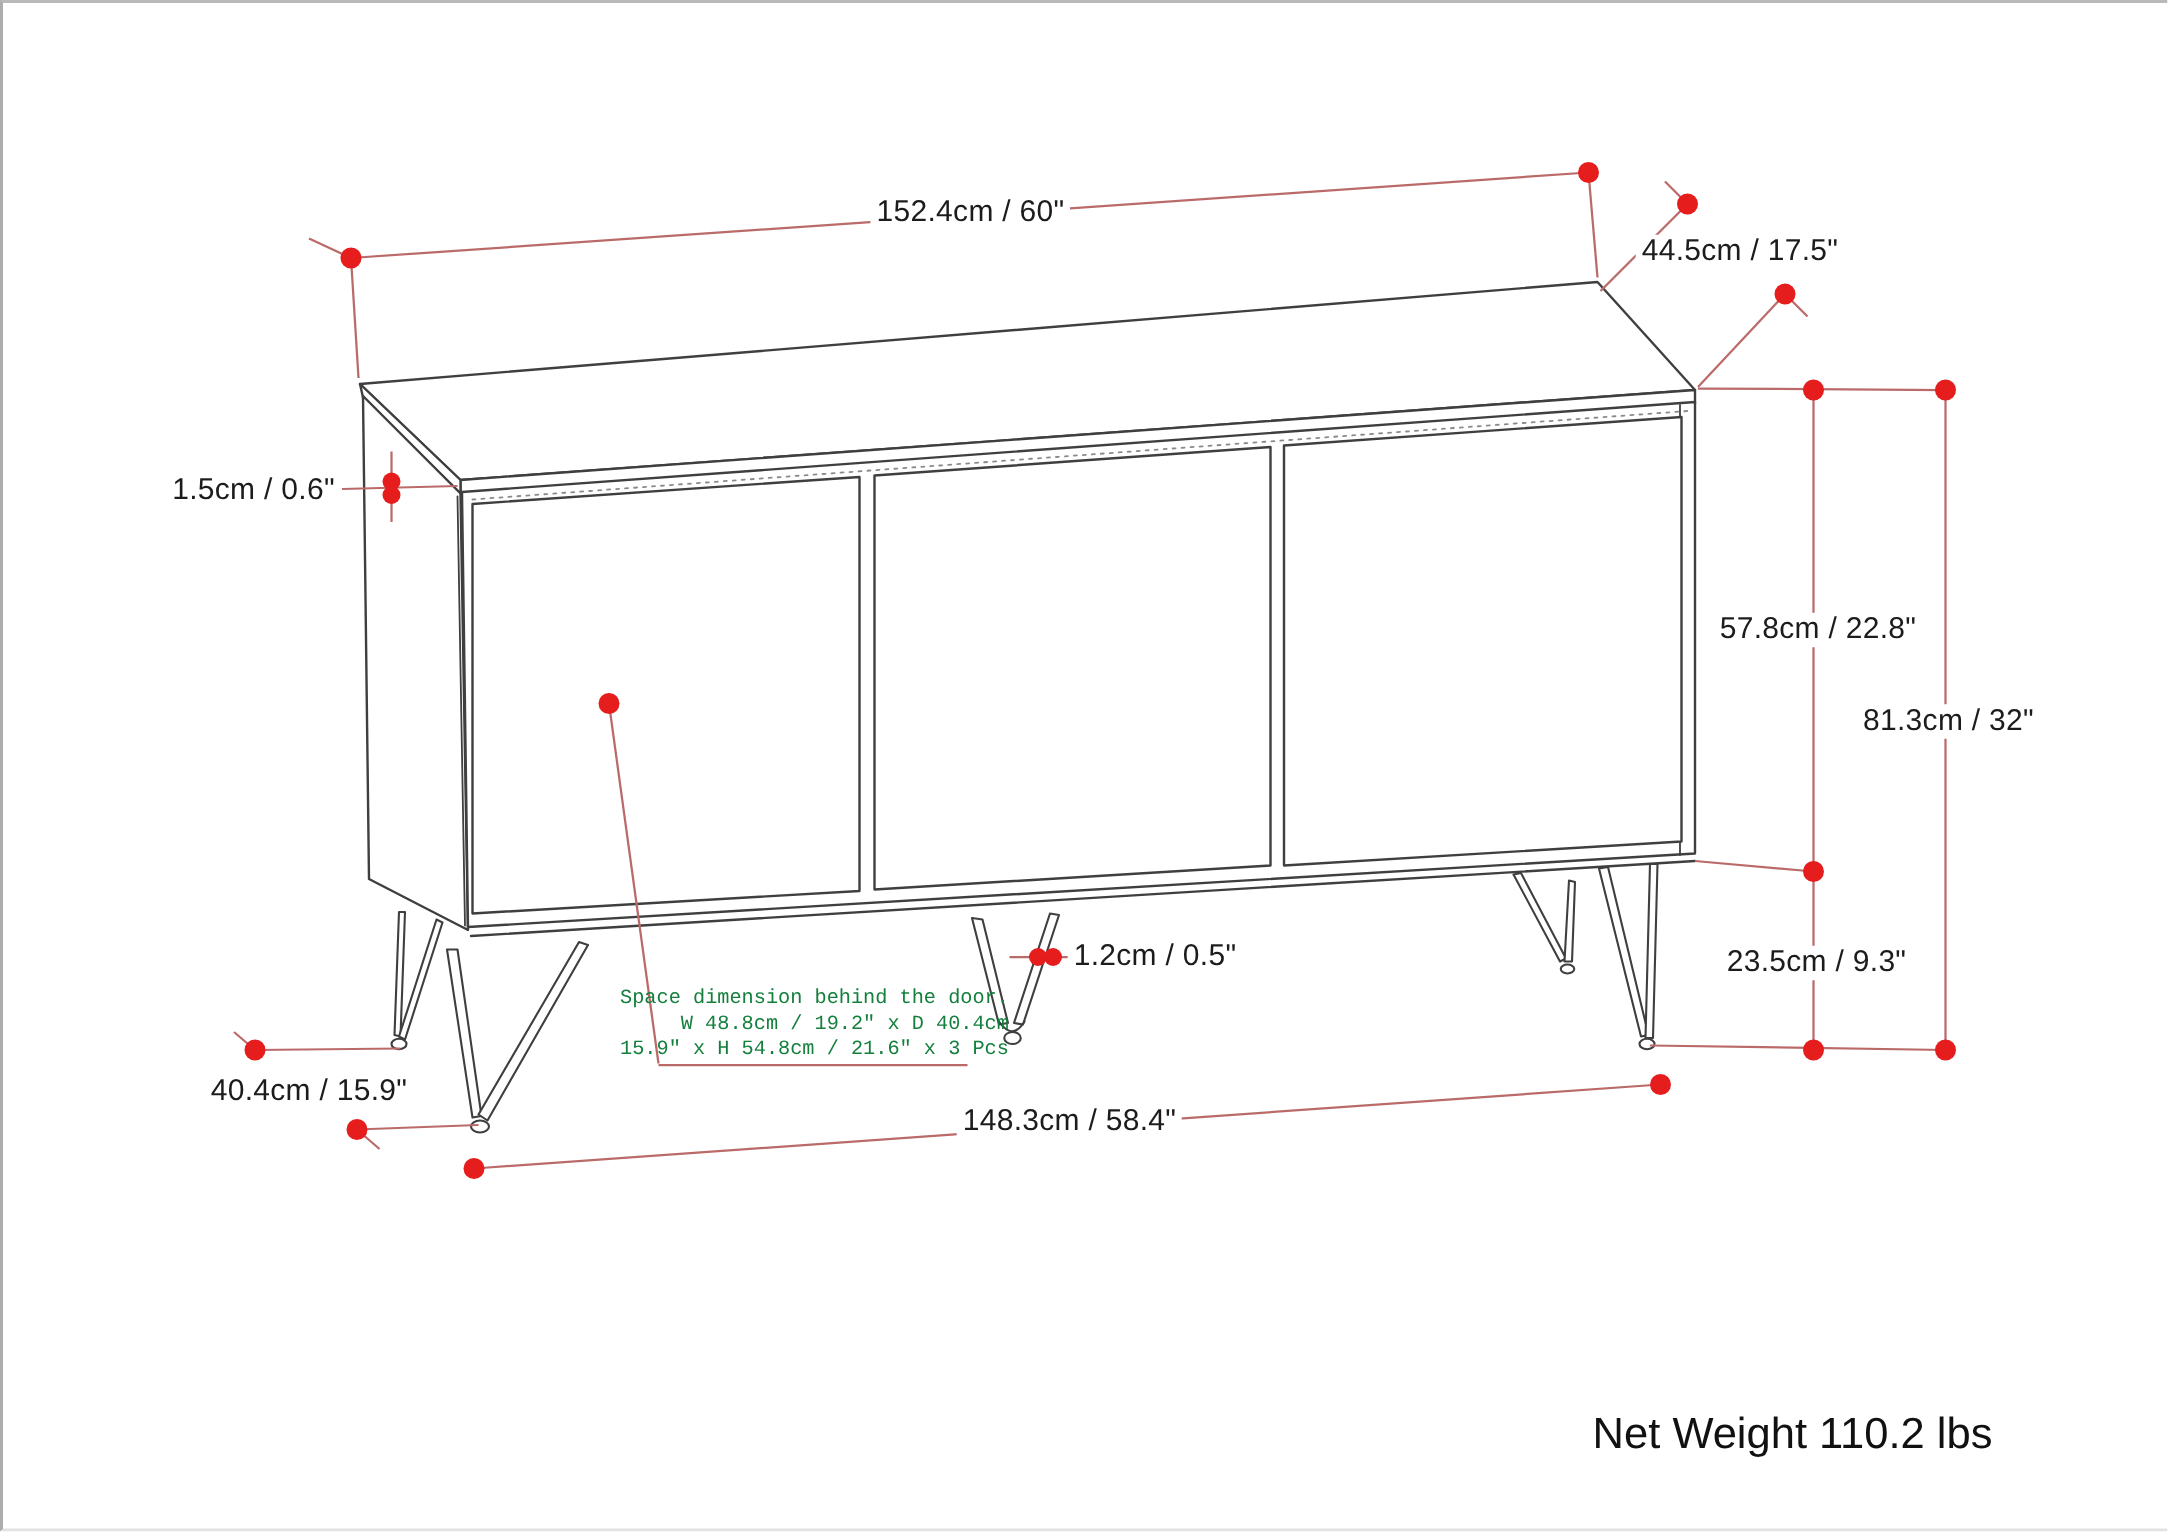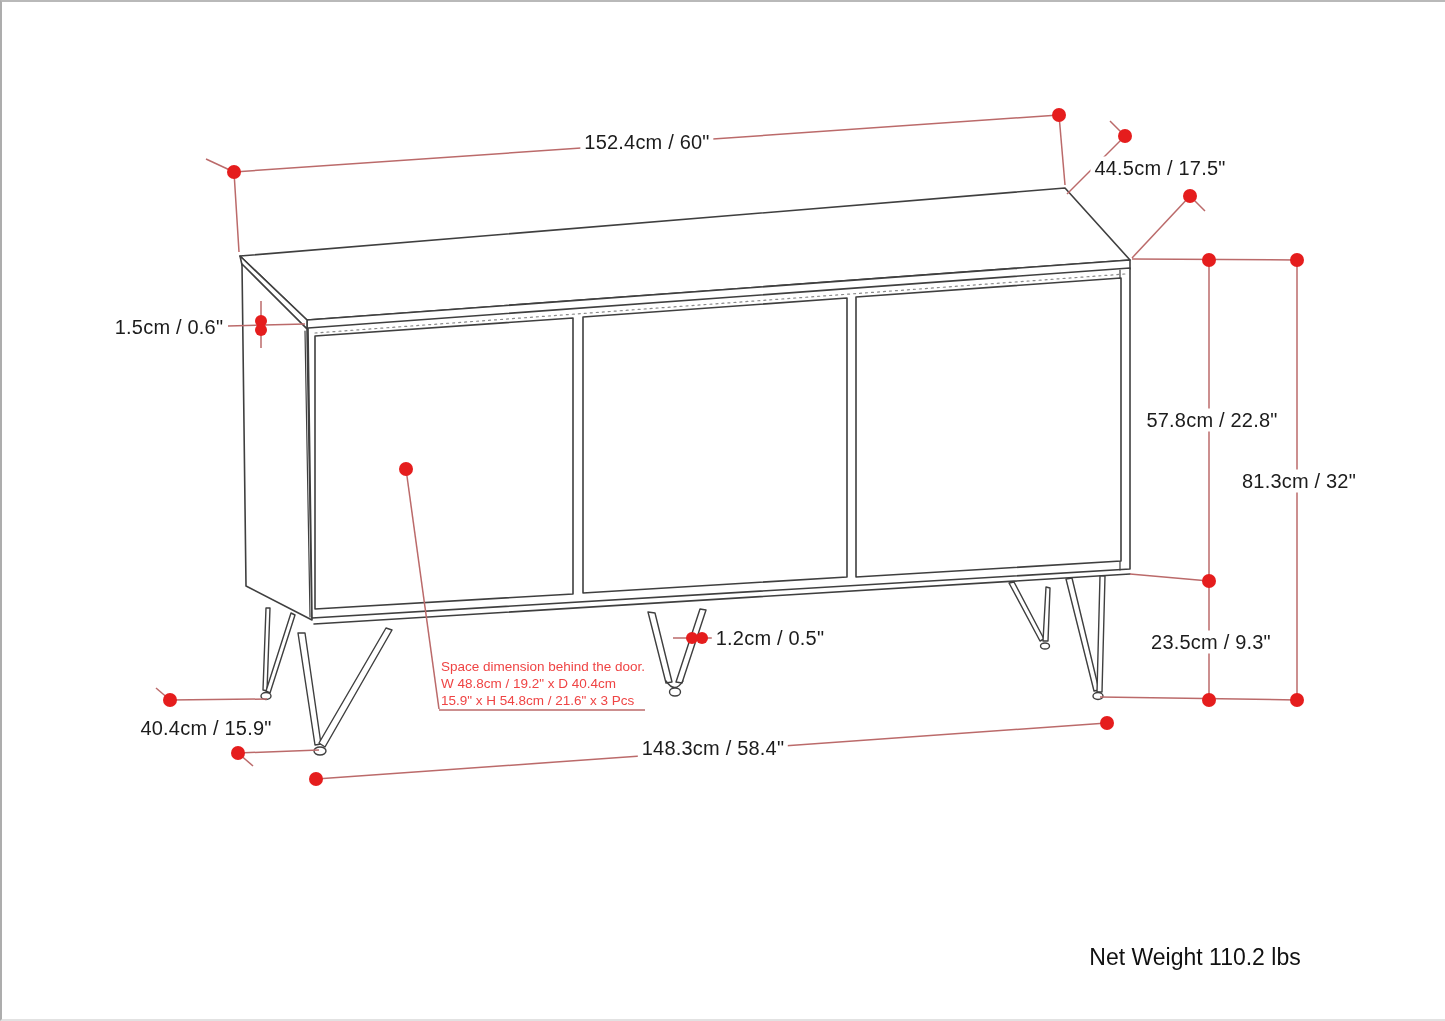--- a/index.html
+++ b/index.html
@@ -25,30 +25,31 @@
     white-space:nowrap;
     background:#ffffff;
     padding:0 4px;
     font-size:20px;
     color:#1c1c1c;
     letter-spacing:0.2px;
   }
   .note{
     position:absolute;
     transform:translate(-50%,-50%);
-    text-align:left;
+    text-align:right;
     font-size:13.5px;
     line-height:1.25;
-    color:#ef4444;
+    color:#15803d;
     white-space:nowrap;
+    font-family:Liberation Mono, monospace;
   }
   .net-weight{
     position:absolute;
     transform:translate(-50%,-50%);
-    font-size:23px;
+    font-size:29px;
     color:#111111;
     white-space:nowrap;
   }
 </style>
 </head>
 <body>
 
 <div id="stage">
 
   <svg id="drawing" width="1445" height="1021" viewBox="0 0 1445 1021">

